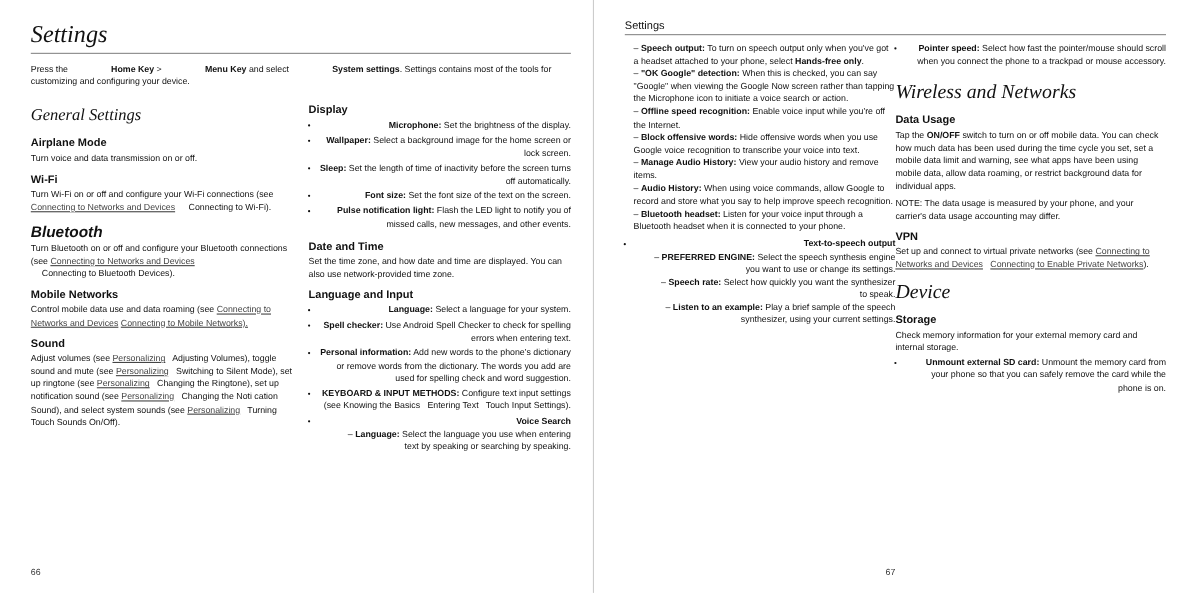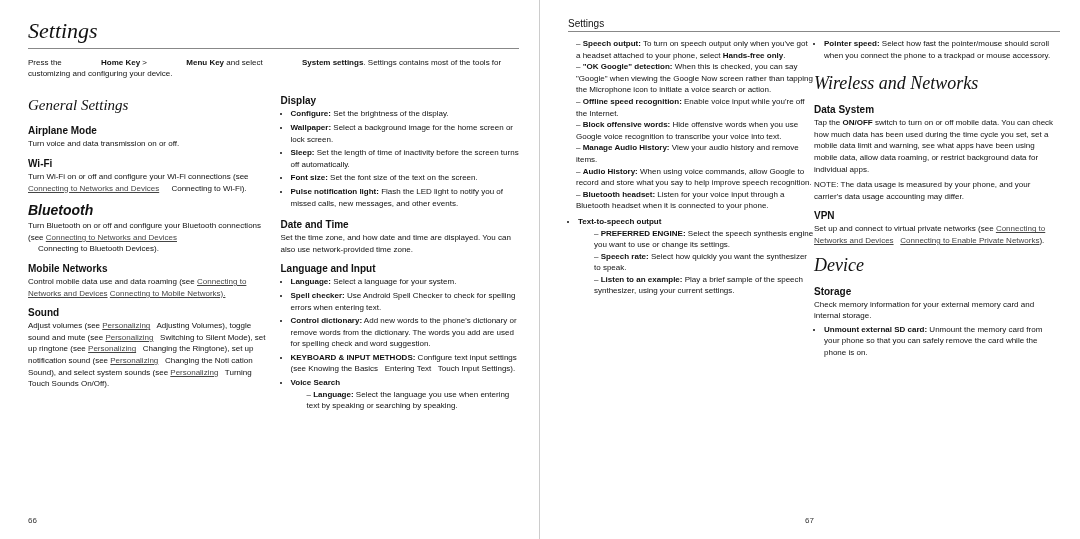--- a/index.html
+++ b/index.html
@@ -103,20 +103,21 @@
     .bullet-list {
       margin-left: 10px;
       margin-bottom: 2px;
     }
     .bullet-item {
       font-size: 8px;
       line-height: 1.45;
       margin-bottom: 2px;
       list-style: disc;
       list-style-position: outside;
+      text-align: right;
     }
     .bullet-item b { font-weight: bold; }
     .sub-bullet {
       list-style: none;
       margin-left: 8px;
       font-size: 8px;
       line-height: 1.45;
     }
     .sub-bullet::before {
       content: "– ";
@@ -193,35 +194,35 @@
         <div class="body-text">
           Adjust volumes (see <span class="link-text">Personalizing</span> &nbsp; Adjusting Volumes), toggle sound and mute (see <span class="link-text">Personalizing</span> &nbsp; Switching to Silent Mode), set up ringtone (see <span class="link-text">Personalizing</span> &nbsp; Changing the Ringtone), set up notification sound (see <span class="link-text">Personalizing</span> &nbsp; Changing the Noti cation Sound), and select system sounds (see <span class="link-text">Personalizing</span> &nbsp; Turning Touch Sounds On/Off).
         </div>
 
         <div class="page-number-left">66</div>
       </div>
 
       <div class="col">
         <div class="subsection-title">Display</div>
         <ul class="bullet-list">
-          <li class="bullet-item"><b>Configure:</b> Set the brightness of the display.</li>
+          <li class="bullet-item"><b>Microphone:</b> Set the brightness of the display.</li>
           <li class="bullet-item"><b>Wallpaper:</b> Select a background image for the home screen or lock screen.</li>
           <li class="bullet-item"><b>Sleep:</b> Set the length of time of inactivity before the screen turns off automatically.</li>
           <li class="bullet-item"><b>Font size:</b> Set the font size of the text on the screen.</li>
           <li class="bullet-item"><b>Pulse notification light:</b> Flash the LED light to notify you of missed calls, new messages, and other events.</li>
         </ul>
 
         <div class="subsection-title">Date and Time</div>
         <div class="body-text">Set the time zone, and how date and time are displayed. You can also use network-provided time zone.</div>
 
         <div class="subsection-title">Language and Input</div>
         <ul class="bullet-list">
           <li class="bullet-item"><b>Language:</b> Select a language for your system.</li>
           <li class="bullet-item"><b>Spell checker:</b> Use Android Spell Checker to check for spelling errors when entering text.</li>
-          <li class="bullet-item"><b>Control dictionary:</b> Add new words to the phone's dictionary or remove words from the dictionary. The words you add are used for spelling check and word suggestion.</li>
+          <li class="bullet-item"><b>Personal information:</b> Add new words to the phone's dictionary or remove words from the dictionary. The words you add are used for spelling check and word suggestion.</li>
           <li class="bullet-item"><b>KEYBOARD &amp; INPUT METHODS:</b> Configure text input settings (see Knowing the Basics &nbsp; Entering Text &nbsp; Touch Input Settings).</li>
           <li class="bullet-item"><b>Voice Search</b>
             <ul style="list-style:none; margin-left:8px;">
               <li class="sub-bullet"><b>Language:</b> Select the language you use when entering text by speaking or searching by speaking.</li>
             </ul>
           </li>
         </ul>
       </div>
     </div>
   </div>
@@ -255,21 +256,21 @@
         <div class="page-number-right" style="margin-top:auto;">67</div>
       </div>
 
       <div class="right-col">
         <ul class="bullet-list" style="margin-bottom:4px; list-style:disc;">
           <li class="bullet-item"><b>Pointer speed:</b> Select how fast the pointer/mouse should scroll when you connect the phone to a trackpad or mouse accessory.</li>
         </ul>
 
         <div class="big-section-title">Wireless and Networks</div>
 
-        <div class="subsection-title">Data System</div>
+        <div class="subsection-title">Data Usage</div>
         <div class="body-text">
           Tap the <b>ON/OFF</b> switch to turn on or off mobile data. You can check how much data has been used during the time cycle you set, set a mobile data limit and warning, see what apps have been using mobile data, allow data roaming, or restrict background data for individual apps.
         </div>
         <div class="body-text" style="margin-top:2px;">
           NOTE: The data usage is measured by your phone, and your carrier's data usage accounting may differ.
         </div>
 
         <div class="subsection-title">VPN</div>
         <div class="body-text">
           Set up and connect to virtual private networks (see <span class="link-text">Connecting to Networks and Devices</span> &nbsp; <span class="link-text">Connecting to Enable Private Networks</span>).

